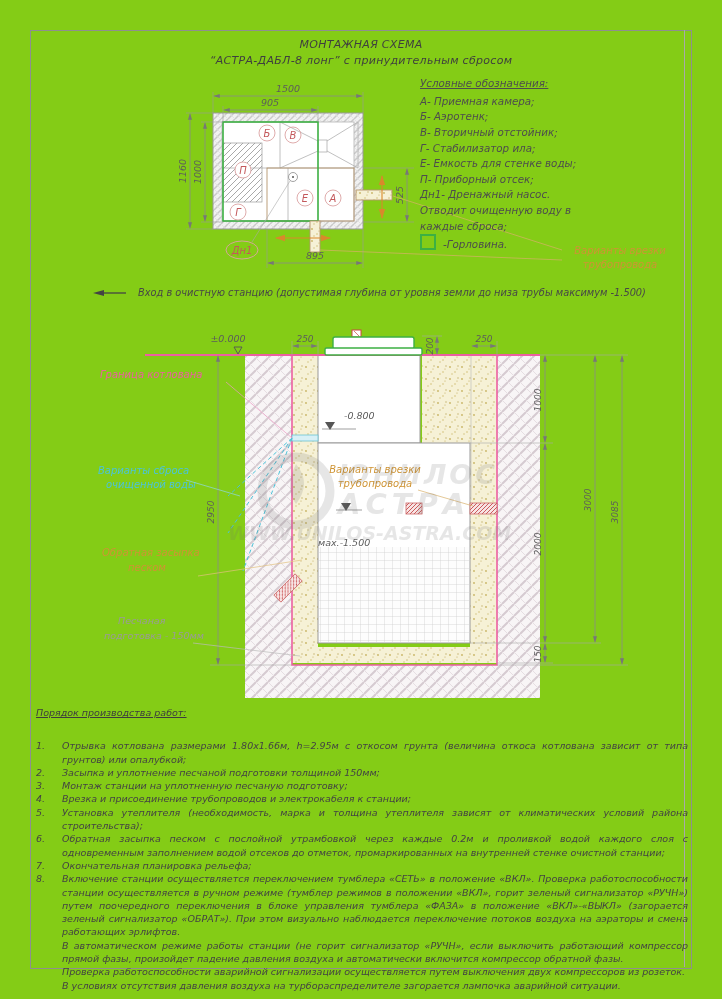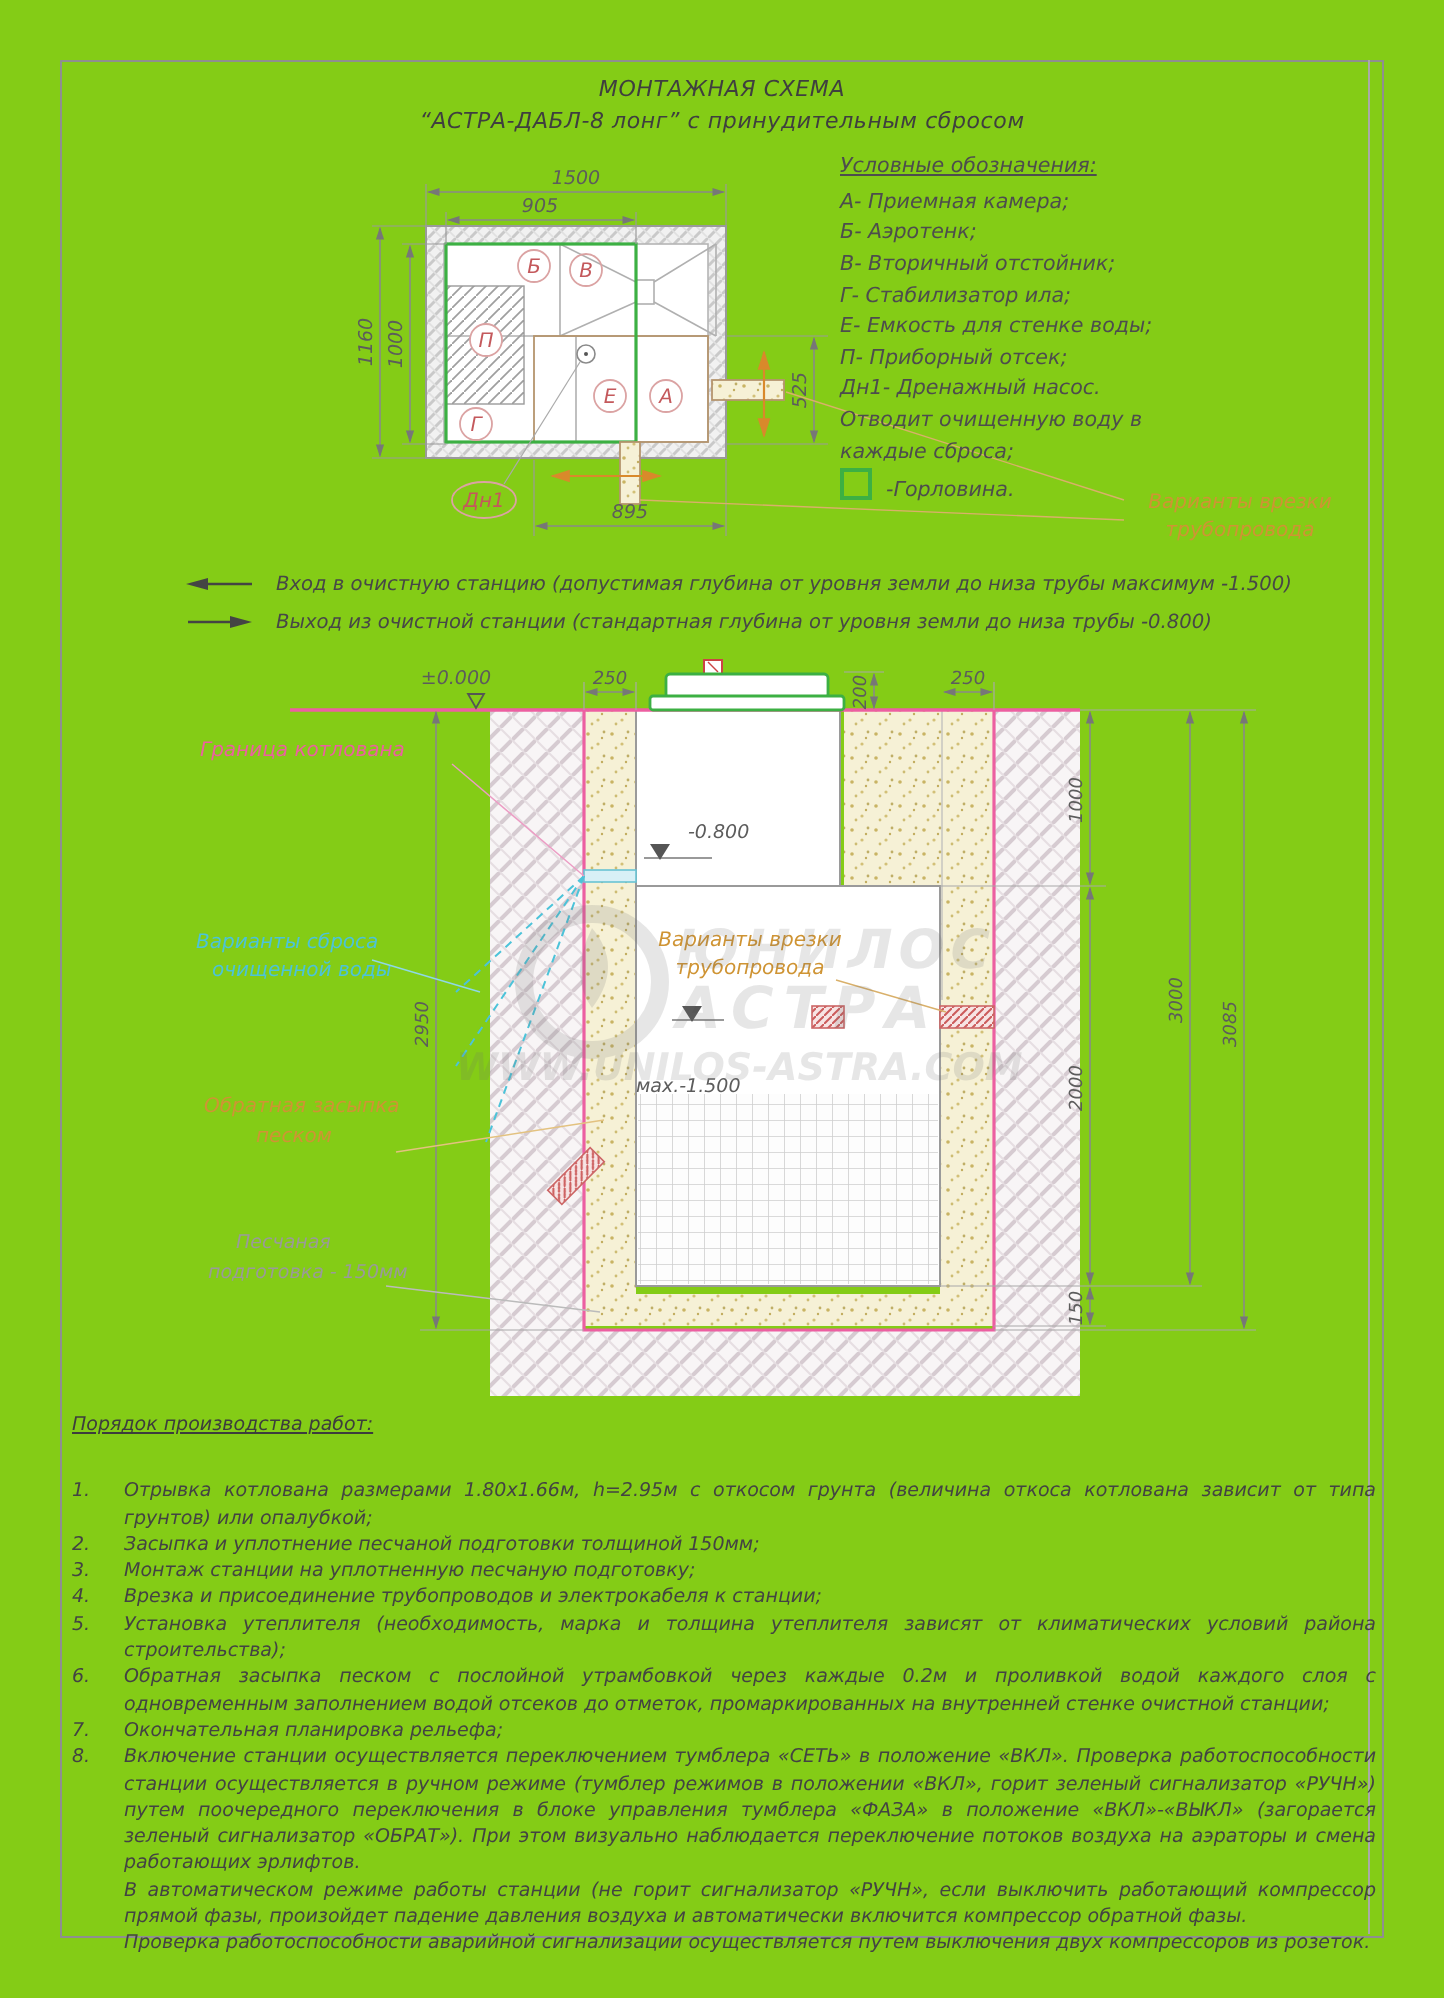--- a/index.html
+++ b/index.html
@@ -186,26 +186,20 @@
       <span class="gsq"></span><span>-Горловина.</span>
     </div>
   </div>
 
   <div class="io-row" style="top:287px;">
     <svg width="36" height="10">
       <line x1="8" y1="5" x2="34" y2="5" stroke="#444" stroke-width="1.3"></line>
       <path d="M1,5 L12,2 L12,8 Z" fill="#444"></path>
     </svg><span>Вход в очистную станцию (допустимая глубина от уровня земли до низа трубы максимум -1.500)</span>
   </div>
-  <div class="io-row" style="top:306px;">
-    <svg width="36" height="10">
-      <line x1="2" y1="5" x2="26" y2="5" stroke="#444" stroke-width="1.3"></line>
-      <path d="M34,5 L23,2 L23,8 Z" fill="#444"></path>
-    </svg><span>Выход из очистной станции (стандартная глубина от уровня земли до низа трубы -0.800)</span>
-  </div>
 
   <svg style="position:absolute;left:88px;top:328px;" width="622" height="380" viewBox="0 0 622 380">
     <defs>
       <pattern id="weave" width="12" height="12" patternUnits="userSpaceOnUse">
         <rect width="12" height="12" fill="#f8f5f6"></rect>
         <path d="M0,6 L6,0 M6,12 L12,6" stroke="#d6cbd1" stroke-width="2" fill="none"></path>
         <path d="M0,6 L6,12 M6,0 L12,6" stroke="#e6dee2" stroke-width="1" fill="none"></path>
       </pattern>
       <pattern id="grid8" width="8" height="8" patternUnits="userSpaceOnUse">
         <rect width="8" height="8" fill="#fdfdfd"></rect>
@@ -370,14 +364,15 @@
     <div class="item">
       <span class="num">7.</span>
       <span class="txt">Окончательная планировка рельефа;</span>
     </div>
     <div class="item">
       <span class="num">8.</span>
       <span class="txt">Включение станции осуществляется переключением тумблера «СЕТЬ» в положение «ВКЛ». Проверка работоспособности станции осуществляется в ручном режиме (тумблер режимов в положении «ВКЛ», горит зеленый сигнализатор «РУЧН») путем поочередного переключения в блоке управления тумблера «ФАЗА» в положение «ВКЛ»-«ВЫКЛ» (загорается зеленый сигнализатор «ОБРАТ»). При этом визуально наблюдается переключение потоков воздуха на аэраторы и смена работающих эрлифтов.</span>
     </div>
     <div class="tail">В автоматическом режиме работы станции (не горит сигнализатор «РУЧН», если выключить работающий компрессор прямой фазы, произойдет падение давления воздуха и автоматически включится компрессор обратной фазы.</div>
     <div class="tail">Проверка работоспособности аварийной сигнализации осуществляется путем выключения двух компрессоров из розеток.</div>
+    <div class="tail">В условиях отсутствия давления воздуха на турбораспределителе загорается лампочка аварийной ситуации.</div>
   </div>
 </div>
 
 </body></html>

